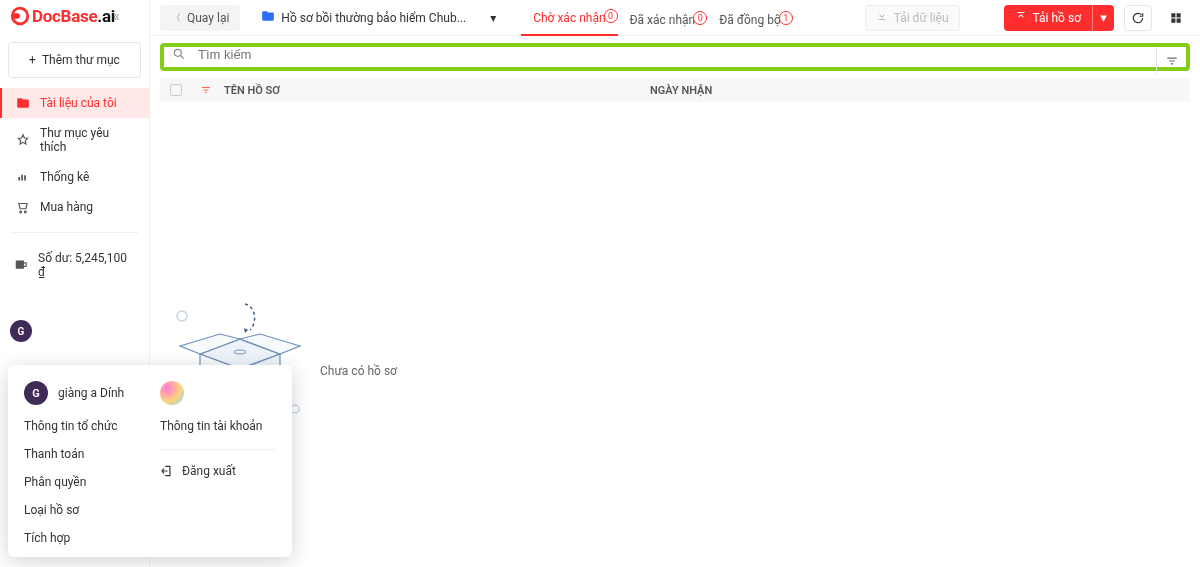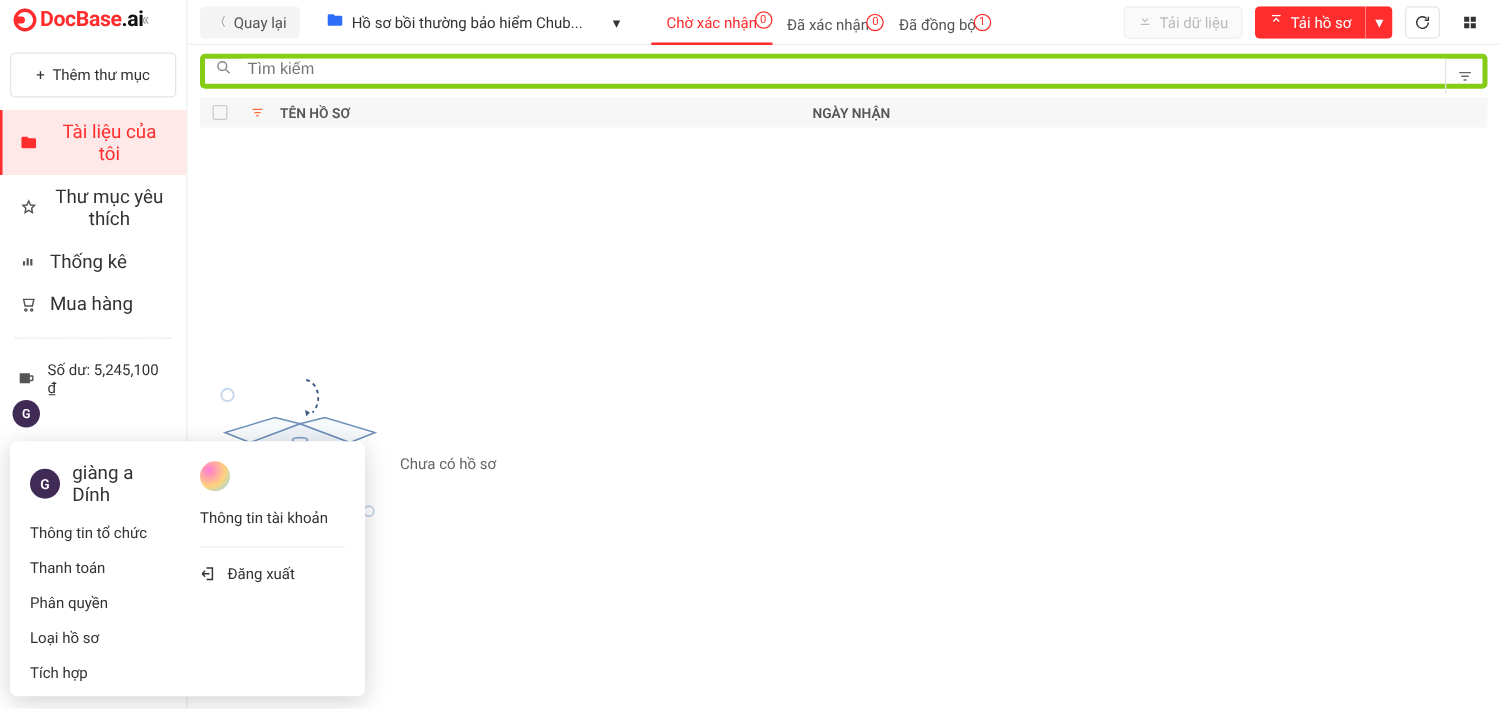--- a/index.html
+++ b/index.html
@@ -7,41 +7,41 @@
 
 
 .sidebar { position: absolute; left: 0; top: 0; width: 150px; height: 100%; border-right: 1px solid #eee; background: #fff; }
 .logo-row { display: flex; align-items: center; padding: 4px 8px; gap: 0; }
 .logo-icon { width: 24px; height: 24px; display:flex; align-items:center; justify-content:center; }
 .logo-text { font-weight: 700; font-size: 17px; color: #ff2d2d; letter-spacing: -0.3px; }
 .logo-text .ai { color: #111; }
 .collapse { color: #999; font-size: 14px; margin-left: -2px; }
 .add-folder { margin: 10px 8px; border: 1px solid #e5e5e5; border-radius: 4px; text-align: center; padding: 10px 8px; font-size: 12px; color: #333; cursor: pointer; display:flex; align-items:center; justify-content:center; gap:6px; }
 .nav { margin-top: 10px; }
-.nav-item { display: flex; align-items: center; gap: 10px; padding: 8px 14px; font-size: 15px; color: #333; cursor: pointer; border-left: 2px solid transparent; text-align: center; }
+.nav-item { display: flex; align-items: center; gap: 10px; padding: 8px 14px; font-size: 12px; color: #333; cursor: pointer; border-left: 2px solid transparent; }
 .nav-item.active { background: #ffe8e8; color: #ff2d2d; border-left: 2px solid #ff2d2d; }
 .nav-item .ni-icon { width: 14px; display:flex; align-items:center; justify-content:center; }
 .divider { border-top: 1px dotted #ddd; margin: 10px 12px; }
 .balance { display:flex; align-items:center; gap:10px; padding: 8px 14px; font-size: 12px; color:#333; }
 
 
 .topbar { position: absolute; left: 150px; top: 0; right: 0; height: 36px; display: flex; align-items: center; padding: 0 10px; gap: 10px; border-bottom: 1px solid #eee; }
 .btn { display: inline-flex; align-items: center; gap: 6px; height: 26px; padding: 0 10px; border-radius: 4px; font-size: 12px; cursor: pointer; border: 1px solid transparent; white-space: nowrap; }
 .btn-outline { background: #f4f4f5; color: #555; }
 .btn-outline .chev { font-size: 10px; }
 .folder-crumb { background: #fff; color: #333; }
 .folder-crumb .folder-icon { color: #2d6ef9; }
 .tabs { display: flex; height: 36px; align-items: flex-end; gap: 0; margin-left: 4px; }
 .tab { position: relative; padding: 0 12px 9px 12px; font-size: 12px; color: #555; cursor: pointer; }
 .tab.active { color: #ff2d2d; border-bottom: 2px solid #ff2d2d; }
 .badge { position: absolute; top: -2px; right: 0; min-width: 14px; height: 14px; border-radius: 8px; border: 1px solid #ff2d2d; color: #ff2d2d; font-size: 9px; display:flex; align-items:center; justify-content:center; padding: 0 3px; background:#fff; }
 .topbar-spacer { flex: 1; }
 .btn-disabled { color: #bbb; background: #fafafa; border: 1px solid #eee; }
 .btn-red { background: #ff2d2d; color: #fff; }
-.btn-red-split { display:flex; }
+.btn-red-split { display:flex;margin-left:34px; }
 .btn-red-split .main { border-radius: 4px 0 0 4px; }
 .btn-red-split .caret { display:flex; align-items:center; justify-content:center; width: 22px; height: 26px; background:#ff2d2d; color:#fff; border-radius:0 4px 4px 0; border-left:1px solid rgba(255,255,255,0.4); cursor:pointer; }
 .icon-btn { width: 28px; height: 26px; display:flex; align-items:center; justify-content:center; border:1px solid #e5e5e5; border-radius:4px; cursor:pointer; color:#333; }
 .icon-btn.noborder { border:none; }
 
 
 .searchrow { position:absolute; left:160px; top:42px; right:10px; height:30px; display:flex; align-items:center; gap:8px; }
 .searchbox { flex:1; display:flex; align-items:flex-start; border:4px solid #84cc16; border-radius:4px; height:28px; }
 .searchbox .sicon { width:30px; display:flex; align-items:center; justify-content:center; color:#888; }
 .searchbox input { border:none; outline:none; flex:1; font-size:13px; padding: 0 4px; }
@@ -59,21 +59,21 @@
 .empty { position:absolute; left:160px; right:10px; top:110px; bottom:0; display:flex; align-items:center; justify-content:flex-start; padding-top:50px; }
 .empty svg { }
 .empty-text { margin-top:14px; color:#666; font-size:12px; }
 
 
 .popup { position:absolute; left:8px; bottom:10px; width:284px; background:#fff; border-radius:6px; box-shadow: 0 4px 20px rgba(0,0,0,0.18); overflow:hidden; }
 .popup-body { display:flex; padding:16px 16px 12px 16px; gap:20px; }
 .col { flex:1; display:flex; flex-direction:column; gap:14px; }
 .org-head { display:flex; align-items:center; gap:10px; }
 .org-badge { width:24px; height:24px; border-radius:12px; background:#3f2b56; color:#fff; display:flex; align-items:center; justify-content:center; font-size:11px; font-weight:600; }
-.org-name { font-size:15px; color:#333; }
+.org-name { font-size:12px; color:#333; }
 .popup-link { font-size:12px; color:#333; cursor:pointer; }
 .acct-avatar { width:24px; height:24px; border-radius:12px; background: radial-gradient(circle at 30% 30%, #ff7bd5, #ffd27b 55%, #7bdfff); }
 .popup-link.logout { display:flex; gap:8px; }
 .popup-col-divider { border-top:1px solid #eee; margin-top:2px; }
 .popup-footer { background:#f6f6f7; padding:10px 16px; display:flex; align-items:center; justify-content:space-between; }
 .store-icons { display:flex; gap:12px; color:#333; }
 .ftxt { font-size:12px; color:#333; }
 .small-avatar { position:absolute; left:10px; top:320px; width:22px; height:22px; border-radius:11px; background:#3f2b56; color:#fff; display:flex; align-items:center; justify-content:center; font-size:10px; font-weight:600; z-index:2; }
 
 </style>

